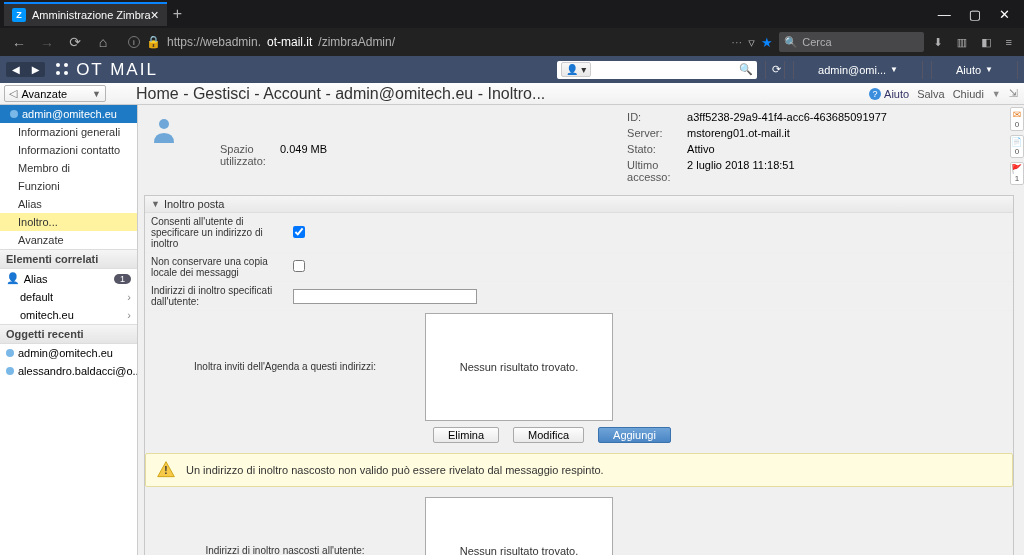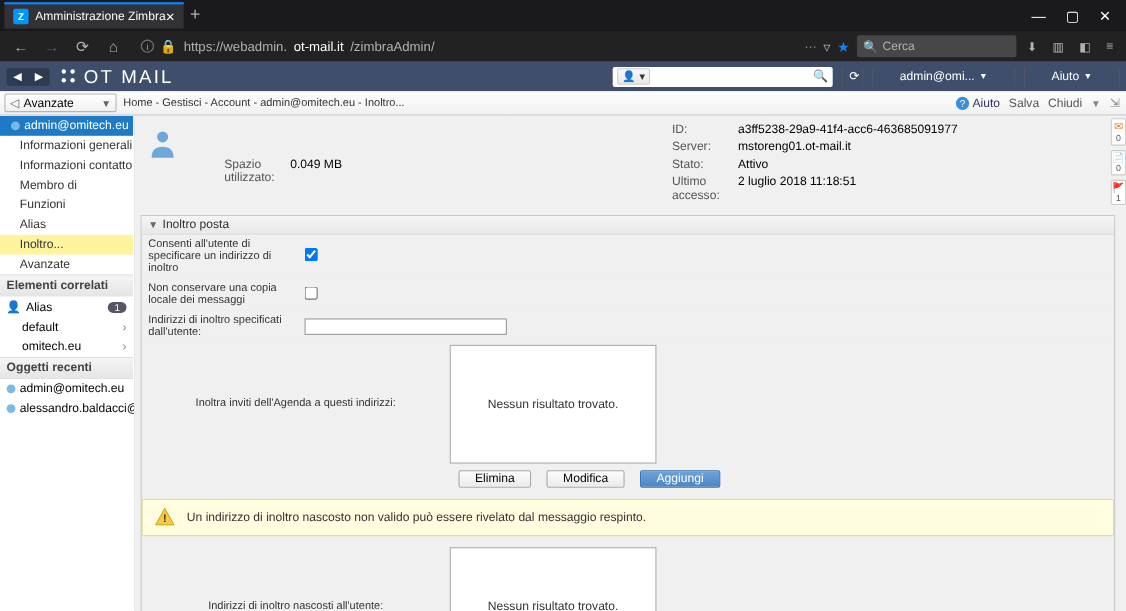--- a/index.html
+++ b/index.html
@@ -33,28 +33,28 @@
 .search-field .selector { background: linear-gradient(#f8f8f8,#e8e8e8); border: 1px solid #ccc; border-radius: 2px; font-size: 10px; padding: 0 4px; display: flex; align-items: center; height: 15px; color: #333; }
 .search-field .mag { margin-left: auto; color: #888; }
 .hdr-btn { margin-left: 8px; height: 18px; padding: 0 24px; font-size: 11px; color: #fff; display: flex; align-items: center; cursor: pointer; border-left: 1px solid #556; border-right: 1px solid #556; }
 .refresh-btn { width: 20px; text-align: center; border-left: 1px solid #556; border-right: 1px solid #556; padding: 0 6px; }
 
 
 .sub-nav { background: linear-gradient(#fdfdfd,#f1f1f1); border-bottom: 1px solid #ccc; height: 22px; display: flex; align-items: center; }
 .account-selector { margin: 2px 4px; background: linear-gradient(#fff,#f0f0f0); border: 1px solid #b5b5b5; width: 102px; height: 17px; font-size: 11px; display: flex; align-items: center; padding: 0 4px; border-radius: 2px; }
 .account-selector .arrow-l { margin-right: 4px; color: #666; }
 .account-selector .arrow-d { margin-left: auto; color: #666; font-size: 9px; }
-.breadcrumb { margin-left: 2px; font-size: 10px; color: #333; }
+.breadcrumb { margin-left: 26px; font-size: 16px; color: #333; }
 .sub-nav-right { margin-left: auto; display: flex; align-items: center; gap: 8px; padding-right: 6px; font-size: 11px; }
 .help-link { color: #336; display: flex; align-items: center; gap: 3px; }
 .help-link .circle { width: 12px; height: 12px; border-radius: 50%; background: #3b8ede; color: #fff; font-size: 9px; text-align: center; line-height: 12px; }
 
 
 .main-area { display: flex; height: calc(555px - 28px - 28px - 27px - 22px); }
-.sidebar { width: 122px; background: #fff; border-right: 1px solid #ccc; overflow-y: auto; }
+.sidebar { width: 138px; background: #fff; border-right: 1px solid #ccc; overflow-y: auto; }
 .side-item { padding: 3px 6px 3px 18px; font-size: 11px; color: #333; cursor: pointer; white-space: nowrap; overflow: hidden; }
 .side-item.top { background: #1e7ac4; color: #fff; padding-left: 10px; display: flex; align-items: center; gap: 4px; }
 .side-item.selected { background: #fff3a0; }
 .side-header { background: linear-gradient(#f5f5f5,#e5e5e5); border-top: 1px solid #ddd; border-bottom: 1px solid #ddd; padding: 3px 6px; font-size: 11px; font-weight: bold; color: #444; }
 .side-linked { display: flex; align-items: center; padding: 3px 6px; font-size: 11px; gap: 4px; }
 .side-linked .chev { margin-left: auto; color: #888; }
 .badge { background: #556; color: #fff; border-radius: 8px; font-size: 9px; padding: 0 6px; margin-left: auto; }
 .user-dot { width: 8px; height: 8px; border-radius: 50%; background: #7ab8e8; flex-shrink: 0; }
 
 

